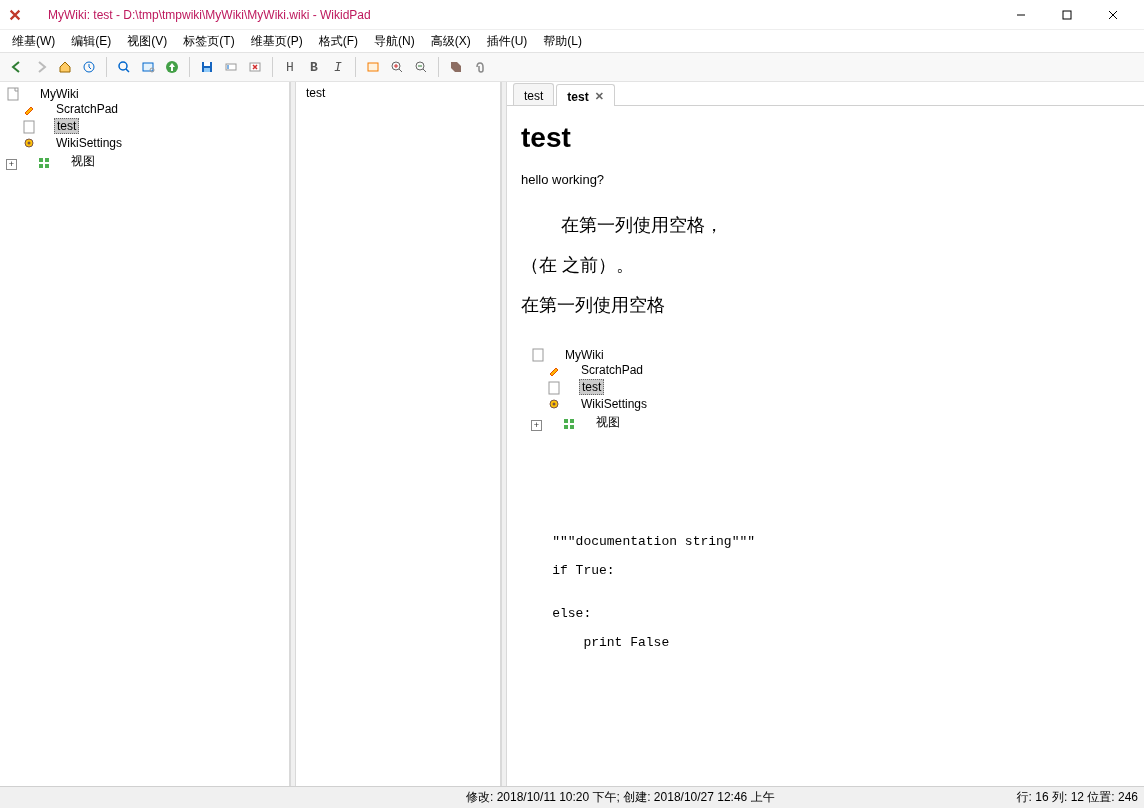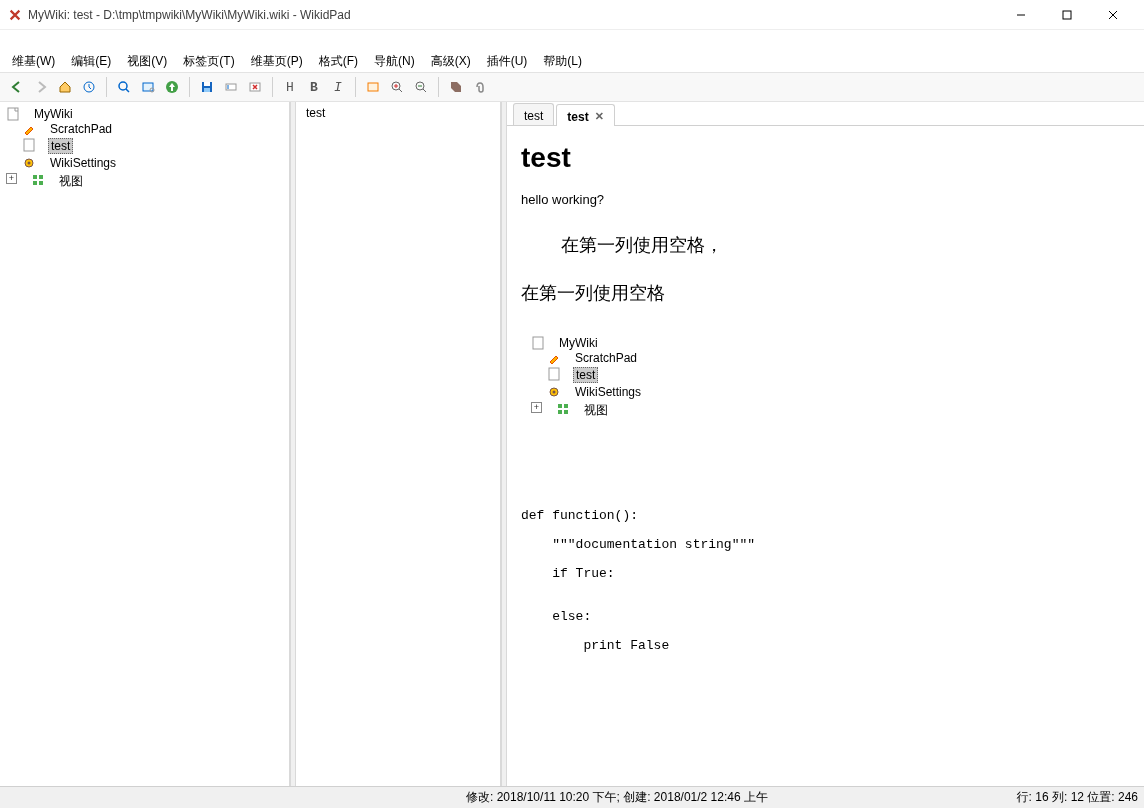--- a/index.html
+++ b/index.html
@@ -1,40 +1,40 @@
 <!DOCTYPE html>
 <html><head>
 <meta charset="utf-8">
 <style>
 * { box-sizing: border-box; margin: 0; padding: 0; }
 body { font-family: "Segoe UI", Tahoma, sans-serif; font-size: 12px; background: #fff; width: 1144px; height: 808px; overflow: hidden; display: flex; flex-direction: column; }
 .titlebar { height: 30px; display: flex; align-items: center; padding: 0 8px; background: #fff; border-bottom: 1px solid #eee; }
 .titlebar .app-icon { width: 14px; height: 14px; color: #c0392b; margin-right: 6px; }
-.titlebar .title { flex: 1; font-size: 12px; color: #404040; }
+.titlebar .title { flex: 1; font-size: 12px; color: #be185d; margin-left: 20px; }
 .winbtns { display: flex; }
 .winbtn { width: 46px; height: 28px; display: flex; align-items: center; justify-content: center; color: #000; }
-.menubar { height: 22px; display: flex; align-items: center; padding: 0 4px; background: #fff; font-size: 12px; margin-top: 20px; }
+.menubar { height: 22px; display: flex; align-items: center; padding: 0 4px; background: #fff; font-size: 12px; }
 .menuitem { padding: 2px 8px; }
 .toolbar { height: 30px; display: flex; align-items: center; padding: 2px 6px; background: #f8f8f8; border-top: 1px solid #e3e3e3; border-bottom: 1px solid #e3e3e3; gap: 2px; }
 .tbtn { width: 22px; height: 22px; display: flex; align-items: center; justify-content: center; border: 1px solid transparent; border-radius: 2px; }
 .tsep { width: 1px; height: 20px; background: #d0d0d0; margin: 0 4px; }
 .tfmt { font-family: "Courier New", monospace; font-size: 13px; color: #555; }
 
 .workspace { flex: 1; display: flex; overflow: hidden; }
 .panel { background: #fff; position: relative; }
 .splitter { background: #f0f0f0; border-left: 1px solid #d9d9d9; border-right: 1px solid #d9d9d9; width: 6px; cursor: col-resize; }
 .left-panel { width: 290px; padding: 4px; overflow: auto; border-right: 1px solid #d9d9d9; }
 .mid-panel { width: 205px; border-right: 1px solid #d9d9d9; }
 .mid-panel .item { padding: 4px 10px; }
 .right-panel { flex: 1; display: flex; flex-direction: column; }
 
 .tree ul { list-style: none; padding-left: 16px; }
 .tree > ul { padding-left: 2px; }
 .tree li { padding: 1px 0; white-space: nowrap; }
-.tree-row { display: flex; align-items: flex-start; gap: 12px; }
+.tree-row { display: flex; align-items: flex-end; gap: 18px; }
 .tree-toggle { width: 11px; height: 11px; border: 1px solid #888; font-size: 9px; display: inline-flex; align-items: center; justify-content: center; line-height: 1; background: #fff; color: #333; margin-right: 2px; }
 .tree-ico { width: 14px; height: 14px; display: inline-flex; align-items: center; justify-content: center; }
 .tree-label { padding: 0 2px; }
 .tree-label.sel { background: #ccc; color: #000; border: 1px dotted #666; }
 
 .tabbar { height: 24px; display: flex; align-items: flex-end; padding-left: 6px; background: #fff; border-bottom: 1px solid #d0d0d0; gap: 0; }
 .tab { height: 22px; padding: 2px 10px 0 10px; border: 1px solid #d0d0d0; border-bottom: none; background: #f5f5f5; font-size: 12px; border-radius: 3px 3px 0 0; margin-right: 2px; display: flex; align-items: center; gap: 6px; }
 .tab.active { background: #fff; font-weight: bold; position: relative; top: 1px; }
 .tab-close { font-size: 11px; color: #666; }
 
@@ -279,20 +279,21 @@
         <span>test</span>
         <span class="tab-close">✕</span>
       </div>
     </div>
     <div class="content">
       <h1>test</h1>
       <div class="content-line">hello working?</div>
       <div style="height:18px"></div>
       <div class="content-cn indent1">在第一列使用空格，</div>
       <div style="height:8px"></div>
+      <div class="content-cn">（在 之前）。</div>
       <div style="height:8px"></div>
       <div class="content-cn">在第一列使用空格</div>
       <div style="height:8px"></div>
 
       <div class="emb-tree tree">
         <ul>
           <li>
             <div class="tree-row">
               <span class="tree-ico">
                   <svg width="12" height="14">
@@ -347,31 +348,30 @@
                   </svg>
                 </span>
               <span class="tree-label">视图</span>
             </div>
           </li>
         </ul>
       </div>
 
       <div style="height:60px"></div>
       <div style="height:10px"></div>
-      <div class="code-line">def function():</div>
       <div style="height:14px"></div>
       <div class="code-line">    """documentation string"""</div>
       <div style="height:14px"></div>
       <div class="code-line">    if True:</div>
       <div style="height:14px"></div>
       <div style="height:14px"></div>
       <div class="code-line">    else:</div>
       <div style="height:14px"></div>
       <div class="code-line">        print False</div>
     </div>
   </div>
 </div>
 
 <div class="statusbar">
   <div class="status-left"></div>
-  <div class="status-mid">修改: 2018/10/11 10:20 下午; 创建: 2018/01/2 12:46 上午</div>
+  <div class="status-mid">修改: 2018/10/11 10:20 下午; 创建: 2018/10/27 12:46 上午</div>
   <div class="status-right">行: 16 列: 12 位置: 246</div>
 </div>
 
 </body></html>

